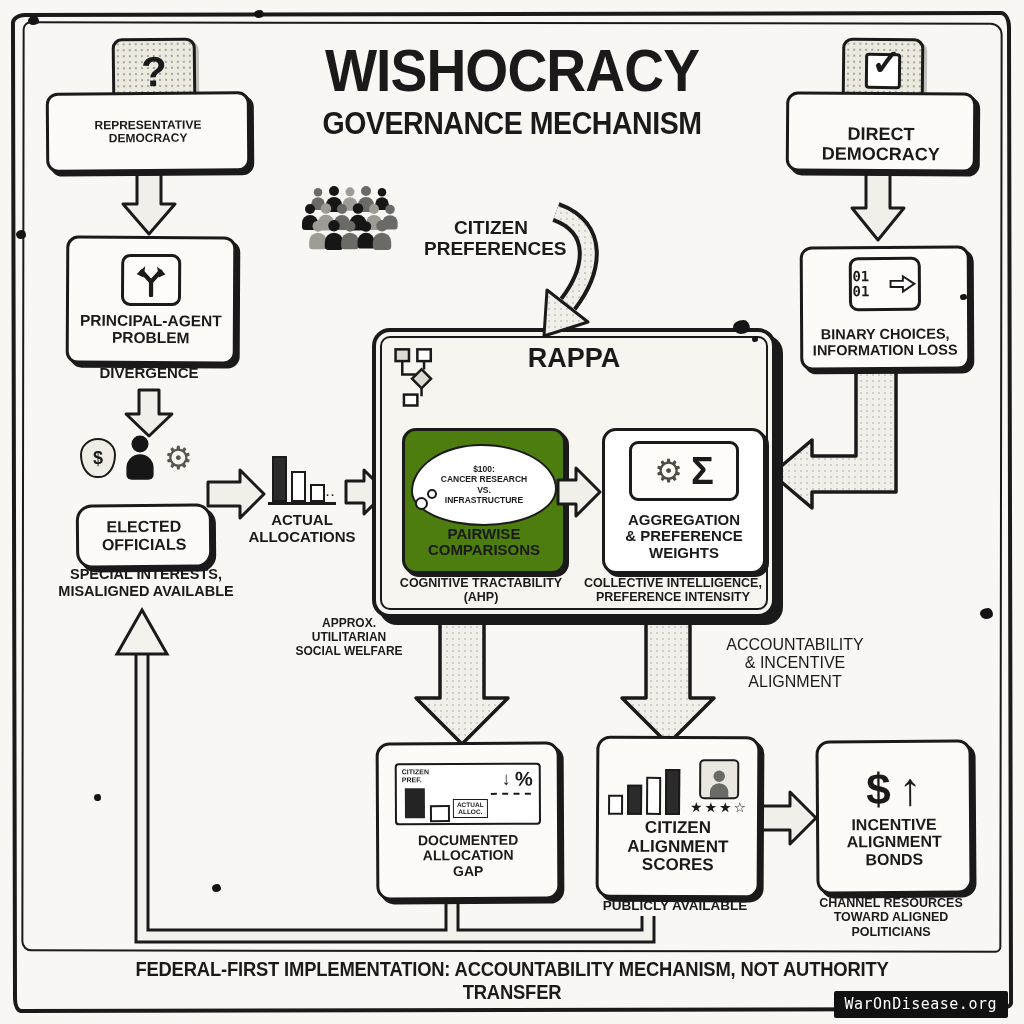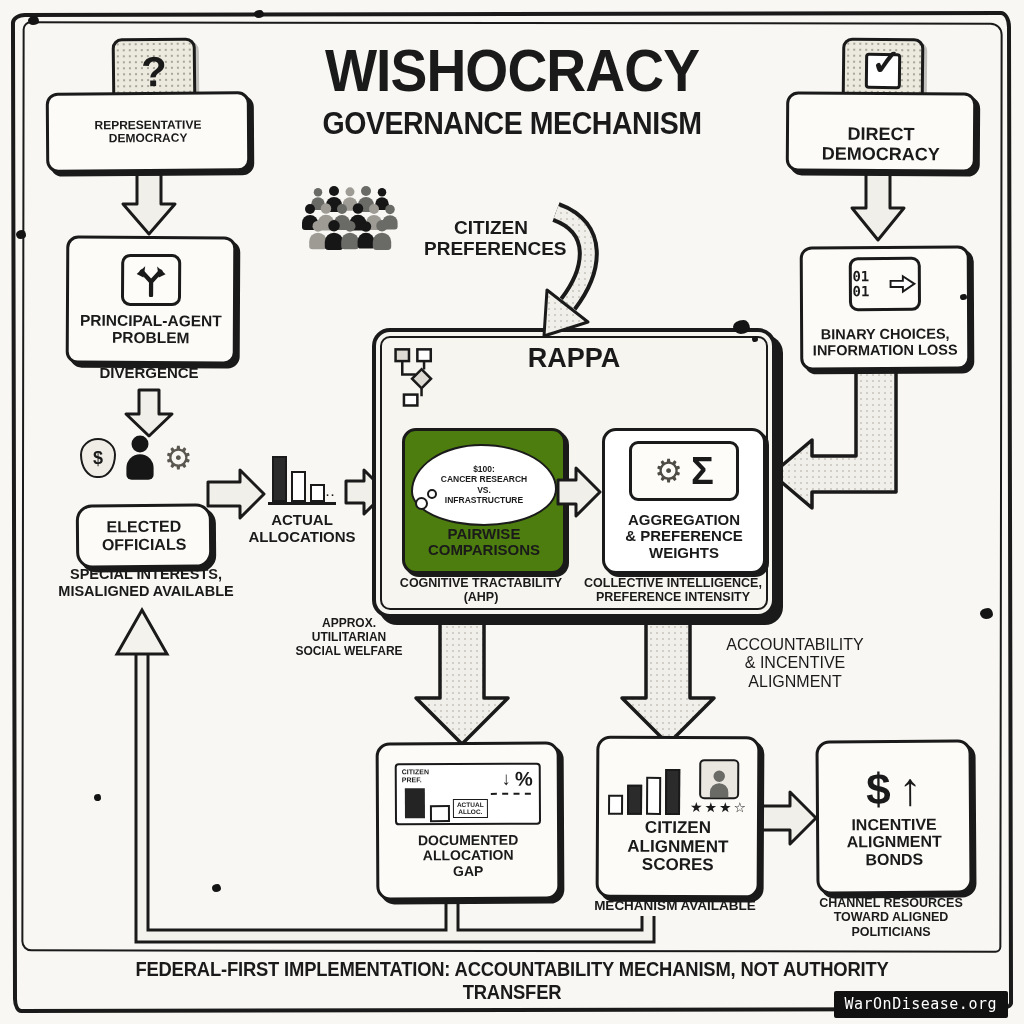--- a/index.html
+++ b/index.html
@@ -310,21 +310,21 @@
         <span class="portrait">
             <span class="pers mid" style="transform:scale(1.15) translateY(2px);"></span>
           </span>
         <span class="stars">★★★☆</span>
       </span>
     </span>
     <span class="lbl ml" style="font-size:17px;">CITIZEN
 ALIGNMENT
 SCORES</span>
   </div>
-  <div class="caption" style="left:592px; top:898px; width:166px; font-size:13.5px;">MECHANISM AVAILABLE</div>
+  <div class="caption" style="left:592px; top:898px; width:166px; font-size:13.5px;">PUBLICLY AVAILABLE</div>
 
   <div class="box" style="left:816px; top:740px; width:150px; height:148px; border-radius:14px; transform:rotate(-0.4deg);">
     <span style="display:flex; align-items:center; gap:8px; line-height:1;">
       <span style="font-size:44px; font-weight:900;">$</span>
       <span style="font-size:46px; font-weight:900;">↑</span>
     </span>
     <span class="lbl ml" style="font-size:16px; margin-top:4px;">INCENTIVE
 ALIGNMENT
 BONDS</span>
   </div>

